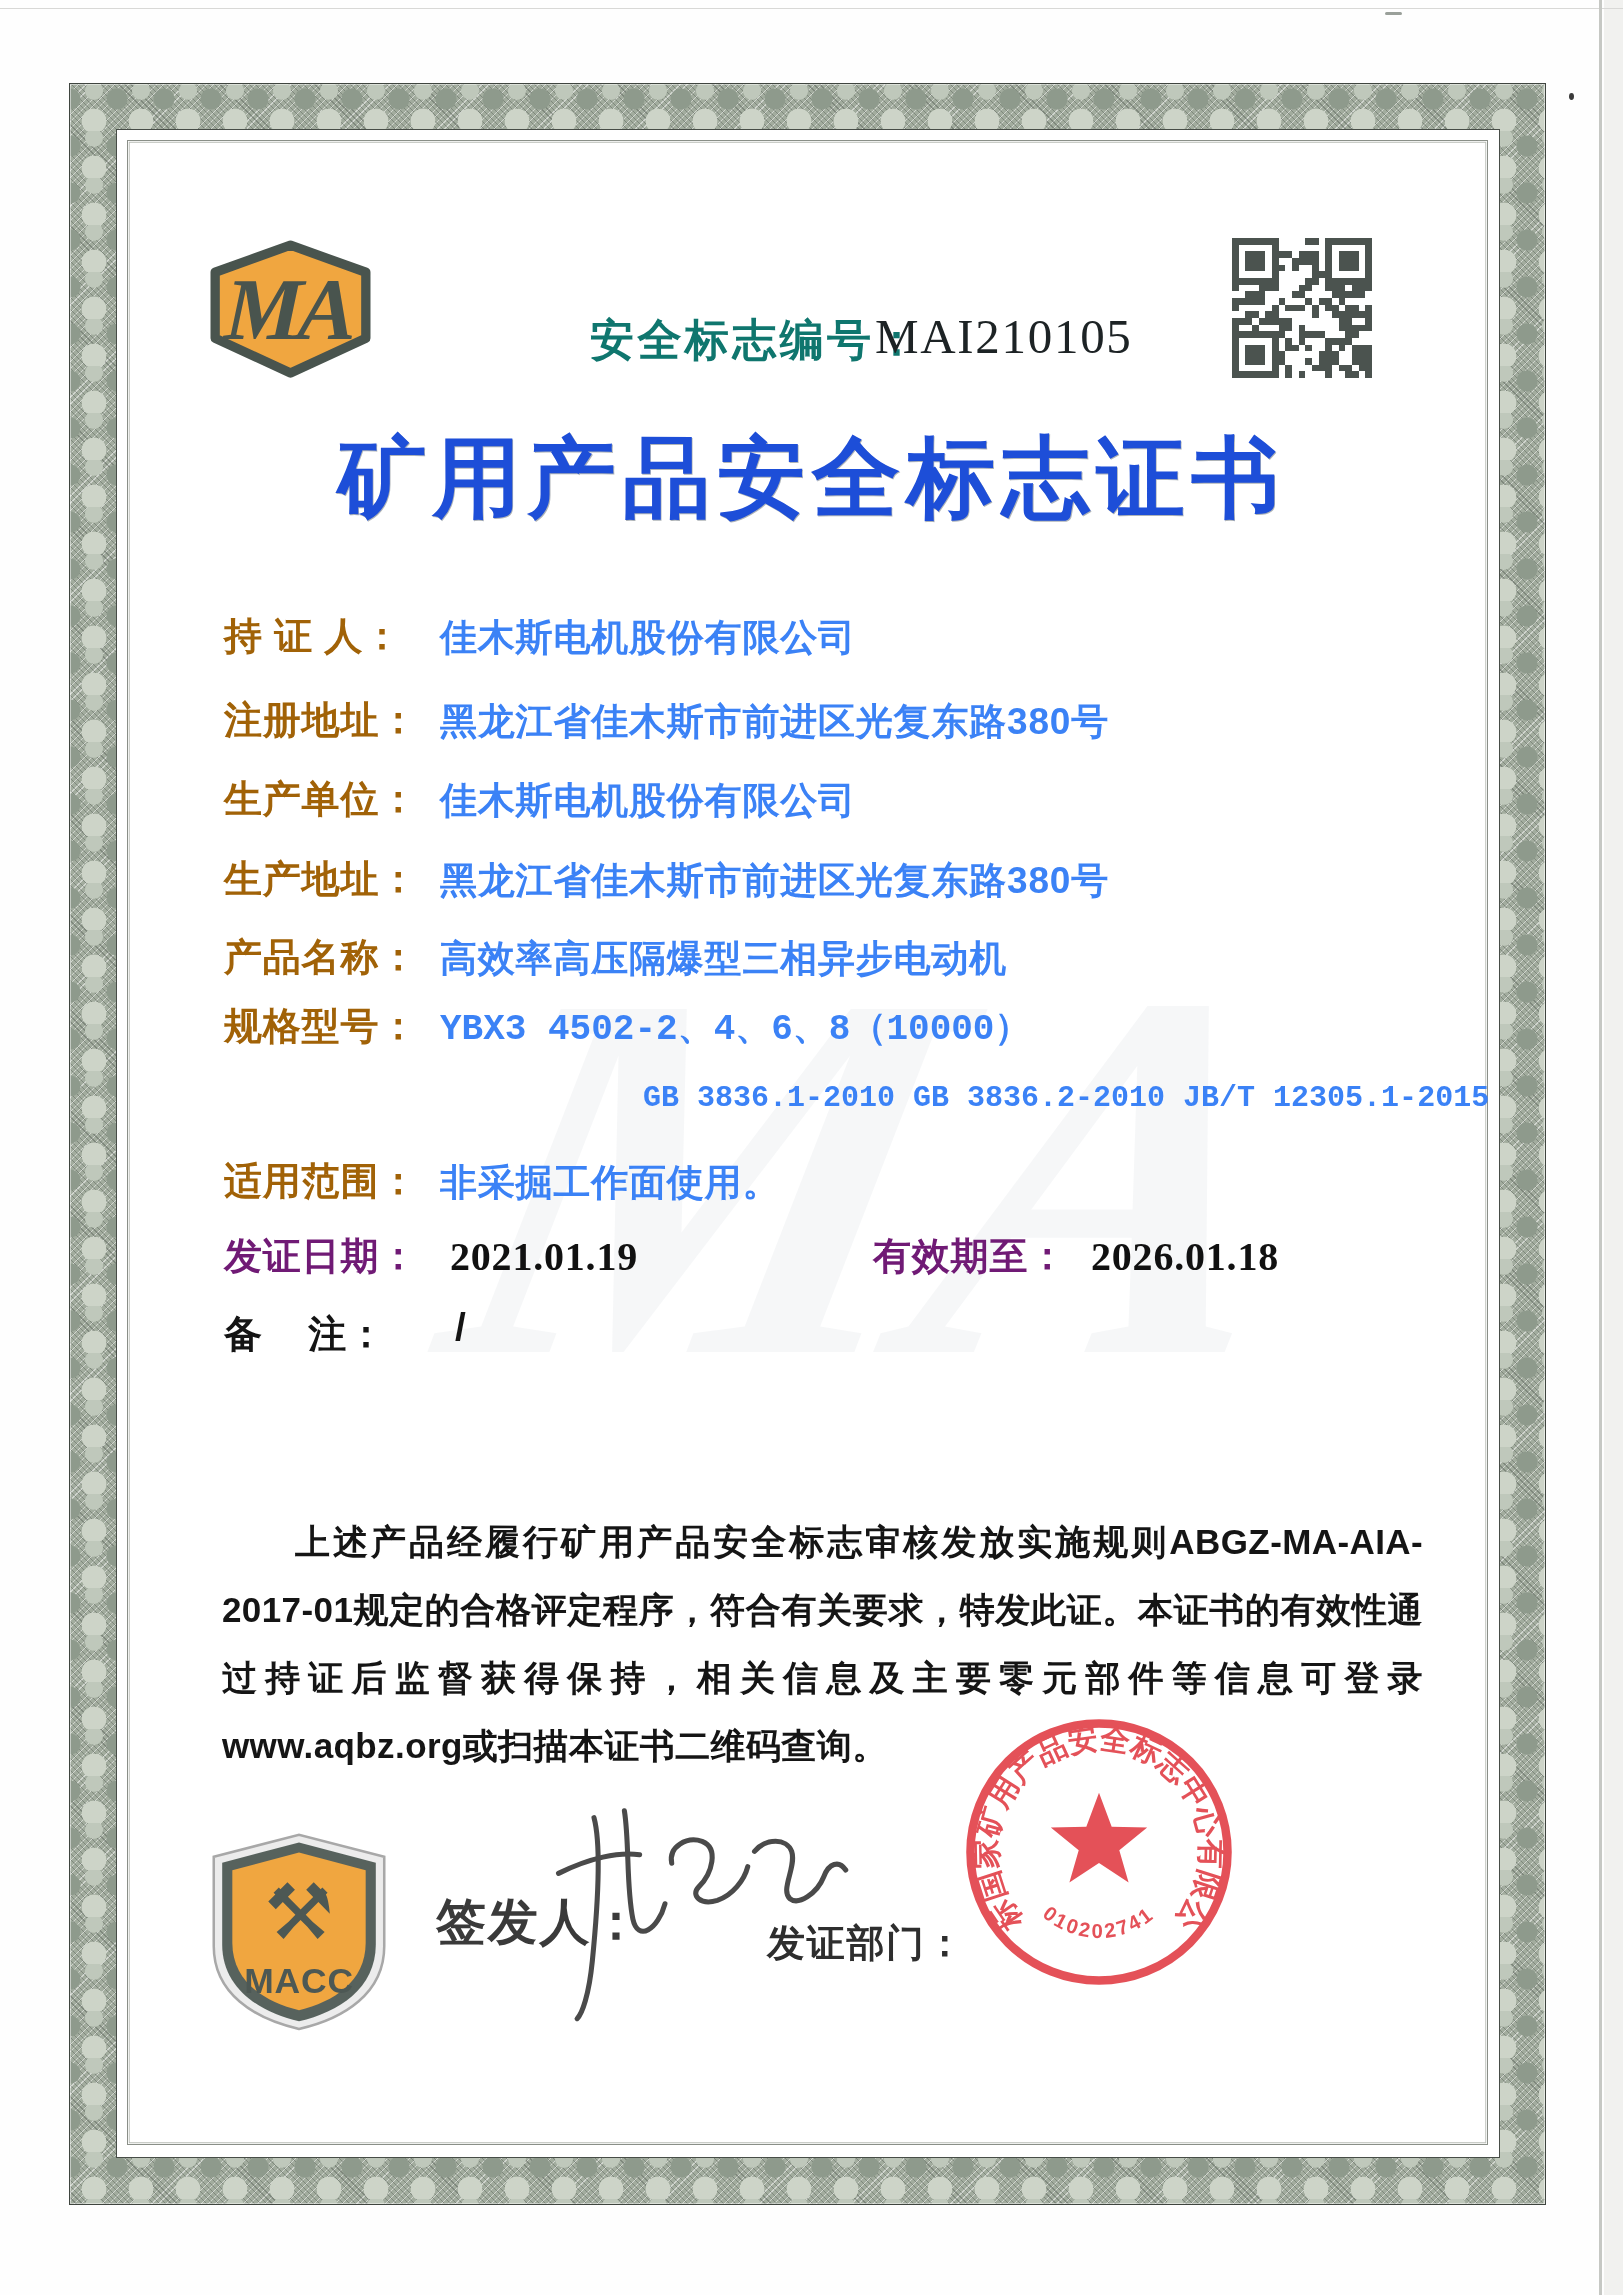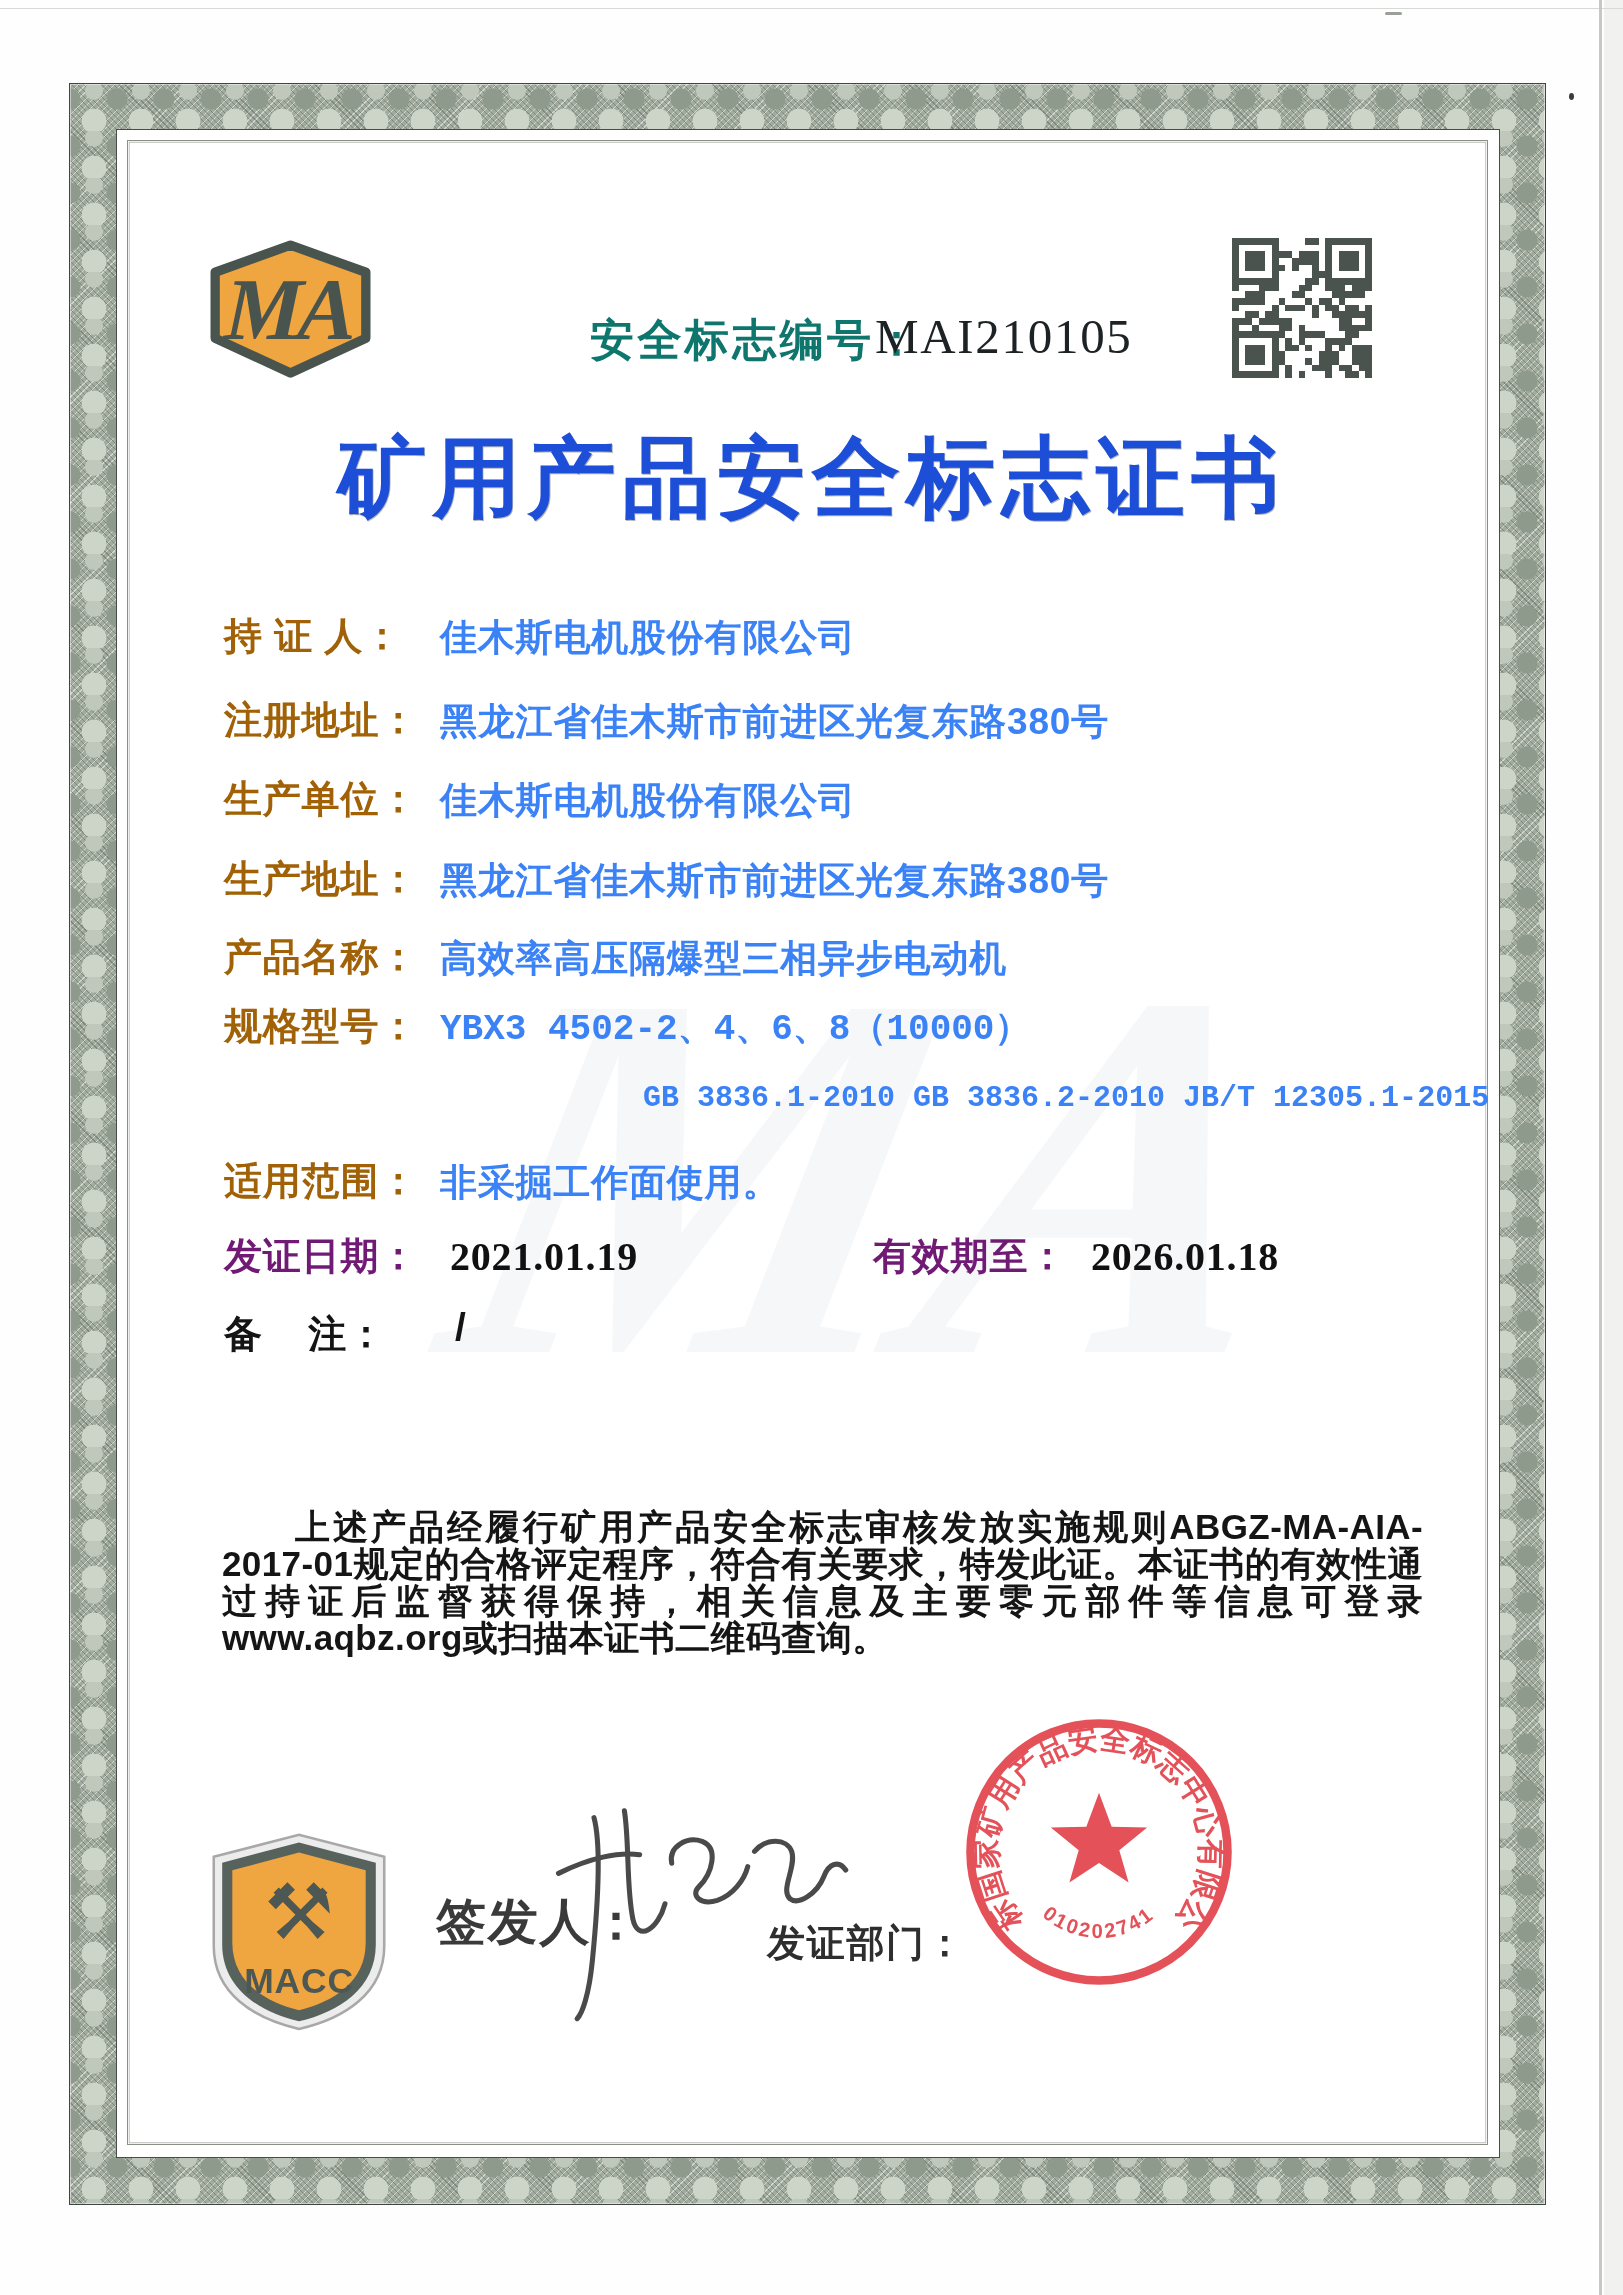--- a/index.html
+++ b/index.html
@@ -79,21 +79,21 @@
   .issue-label{left:224px;top:1231px;}
   .issue-value{left:450px;top:1233px;}
   .valid-label{left:873px;top:1231px;}
   .valid-value{left:1091px;top:1233px;}
   .remark-label{left:224px;top:1309px;font-size:38px;font-weight:700;letter-spacing:0.8px;white-space:pre;}
   .remark-value{left:455px;top:1305px;font-size:39px;font-weight:600;}
 
   
   .statement{
     left:222px;top:1508px;width:1201px;
-    font-size:35px;line-height:37px;color:#151515;font-weight:600;
+    font-size:35px;line-height:68px;color:#151515;font-weight:600;
     text-indent:73px;letter-spacing:0.4px;text-align:justify;
   }
 
   
   .shield{left:207px;top:1828px;width:184px;height:206px;}
   .signer-label{left:436px;top:1889px;font-size:50px;font-weight:700;letter-spacing:1.7px;color:#3a3a3a;}
   .signature{left:545px;top:1792px;width:321px;height:254px;}
   .issuer-label{left:767px;top:1918px;font-size:38px;font-weight:700;letter-spacing:1.7px;color:#2e2e2e;}
   .seal{left:962px;top:1715px;width:274px;height:274px;opacity:0.93;}
 </style>

